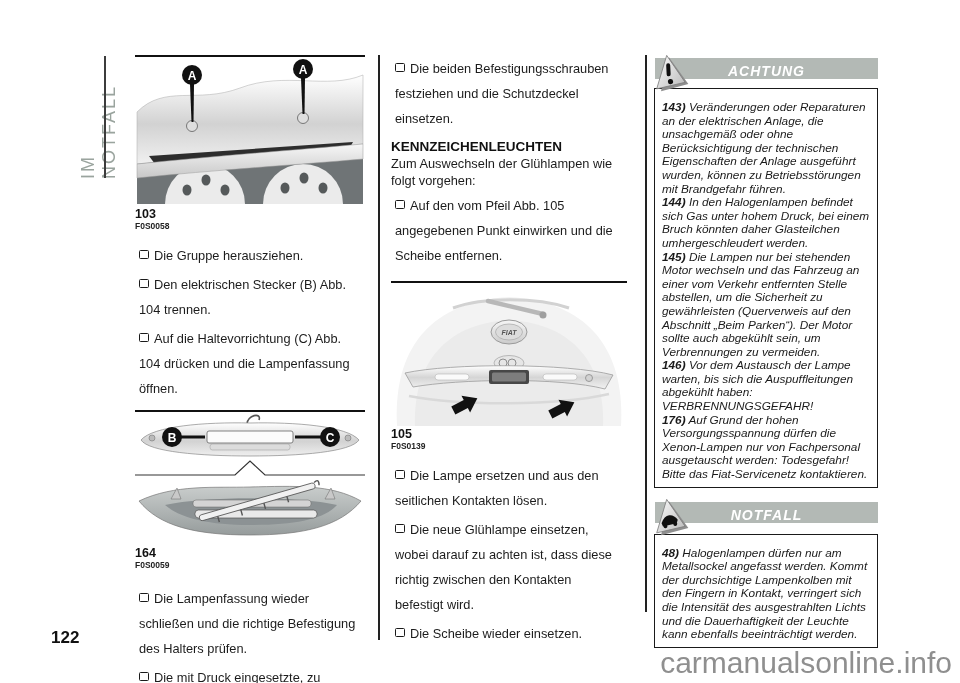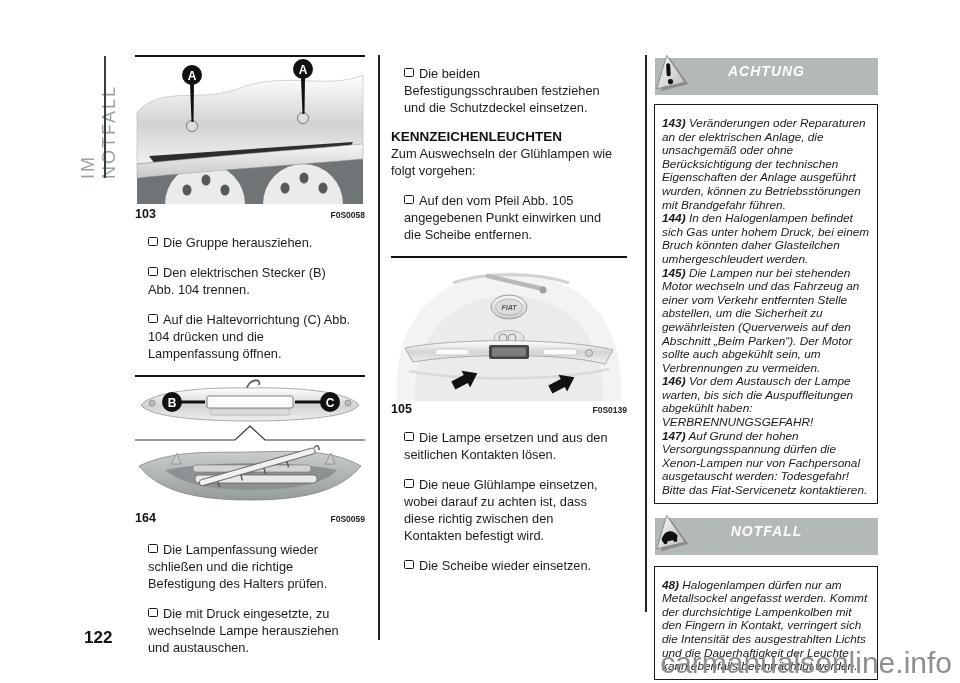--- a/index.html
+++ b/index.html
@@ -3,49 +3,49 @@
 <meta charset="utf-8">
 <style>
   html,body{margin:0;padding:0;background:#fff;}
   #page{position:relative;width:960px;height:683px;background:#ffffff;overflow:hidden;
         font-family:"Liberation Sans","DejaVu Sans",sans-serif;color:#1c1c1c;}
 
   
   .sidebar-label{position:absolute;left:78px;top:57px;height:122px;writing-mode:vertical-rl;
     transform:rotate(180deg);font-size:18px;letter-spacing:2px;color:#9aa49e;font-weight:400;}
   .sidebar-rule{position:absolute;left:104px;top:56px;width:2px;height:122px;background:#3c3c3c;}
-  .page-number{position:absolute;left:84px;top:628px;font-size:17px;font-weight:700;color:#111;}
+  .page-number{position:absolute;left:51px;top:628px;font-size:17px;font-weight:700;color:#111;}
   .watermark{position:absolute;right:8px;top:646px;font-size:30px;color:#8f8f8f;}
 
   
   .col{position:absolute;top:55px;}
   #col1{left:135px;width:230px;}
   #col2{left:391px;top:52px;width:236px;}
   #col3{left:654px;width:224px;}
   .divider{position:absolute;width:1.5px;background:#222;}
   #div1{left:378px;top:55px;height:585px;}
   #div2{left:645px;top:55px;height:557px;}
 
   
   .fig{margin:0;border-top:2px solid #111;padding-top:1px;}
   .fig svg{display:block;width:100%;}
-  .figcap{display:flex;justify-content:space-between;align-items:baseline;margin-top:1px;}
+  .figcap{display:flex;justify-content:space-between;align-items:baseline;margin-top:1px;flex-direction:column;}
   .fignum{font-size:12.5px;font-weight:700;color:#111;}
   .figcode{font-size:8.5px;font-weight:700;color:#222;}
 
   
-  .step{margin:13px;font-size:12.8px;line-height:17px;}
+  .step{margin:4px;font-size:12.8px;line-height:25px;}
   .sq{display:inline-block;width:8px;height:7px;border:1.6px solid #1a1a1a;border-radius:1.5px;
       margin-right:5px;transform:translateY(-1px);}
   .tgroup{margin-top:12px;}
   .heading{margin:8px 0 2px 0;font-size:13.5px;font-weight:700;color:#111;}
   .intro{margin:0;font-size:12.8px;line-height:16.6px;}
 
   
-  .wbar{position:relative;height:37px;background:#b3b9b5;margin-left:1px;}
+  .wbar{position:relative;height:21px;background:#b3b9b5;margin-left:1px;}
   .wbar .bar-title{position:absolute;left:0;right:0;top:5px;text-align:center;color:#fff;
       font-weight:700;font-style:italic;font-size:14px;letter-spacing:1px;}
   .wbar .tri-icon{position:absolute;left:-4px;top:-6px;}
   .wbox{border:1.8px solid #1a1a1a;padding:12px 7px 5px 7px;margin-top:9px;
         font-style:italic;font-size:11.8px;line-height:13.6px;color:#1a1a1a;}
   .warn{margin:0;}
   .warn b{font-style:italic;}
   .gap14{height:14px;}
   .mt3{margin-top:3px;}
 
@@ -242,21 +242,21 @@
         </g>
       </svg>
       <div class="bar-title">ACHTUNG</div>
     </div>
 
     <div class="wbox">
       <p class="warn"><b>143)</b> <span>Veränderungen oder Reparaturen an der elektrischen Anlage, die unsachgemäß oder ohne Berücksichtigung der technischen Eigenschaften der Anlage ausgeführt wurden, können zu Betriebsstörungen mit Brandgefahr führen.</span></p>
       <p class="warn"><b>144)</b> <span>In den Halogenlampen befindet sich Gas unter hohem Druck, bei einem Bruch könnten daher Glasteilchen umhergeschleudert werden.</span></p>
       <p class="warn"><b>145)</b> <span>Die Lampen nur bei stehenden Motor wechseln und das Fahrzeug an einer vom Verkehr entfernten Stelle abstellen, um die Sicherheit zu gewährleisten (Querverweis auf den Abschnitt „Beim Parken“). Der Motor sollte auch abgekühlt sein, um Verbrennungen zu vermeiden.</span></p>
       <p class="warn"><b>146)</b> <span>Vor dem Austausch der Lampe warten, bis sich die Auspuffleitungen abgekühlt haben: VERBRENNUNGSGEFAHR!</span></p>
-      <p class="warn"><b>147)</b> <span>Auf Grund der hohen Versorgungsspannung dürfen die Xenon-Lampen nur von Fachpersonal ausgetauscht werden: Todesgefahr! Bitte das Fiat-Servicenetz kontaktieren.</span></p>
+      <p class="warn"><b>176)</b> <span>Auf Grund der hohen Versorgungsspannung dürfen die Xenon-Lampen nur von Fachpersonal ausgetauscht werden: Todesgefahr! Bitte das Fiat-Servicenetz kontaktieren.</span></p>
     </div>
 
     <div class="gap14"></div>
 
     <div class="wbar">
       <svg class="tri-icon" width="40" height="42" viewBox="0 0 40 42">
         <g transform="rotate(-7 20 22)">
           <path d="M20,5 L36,34 L8,38 Z" fill="#8e8e8e"></path>
           <path d="M18,3 L33,32 L4,35 Z" fill="url(#ic1)" stroke="#7d7d7d" stroke-width="0.8"></path>
           <path d="M10,26 q3.5,-7 8.5,-7 q5,0 8,5.5 l-1.5,3.5 l-14,1.5 Z" fill="#101010"></path>

